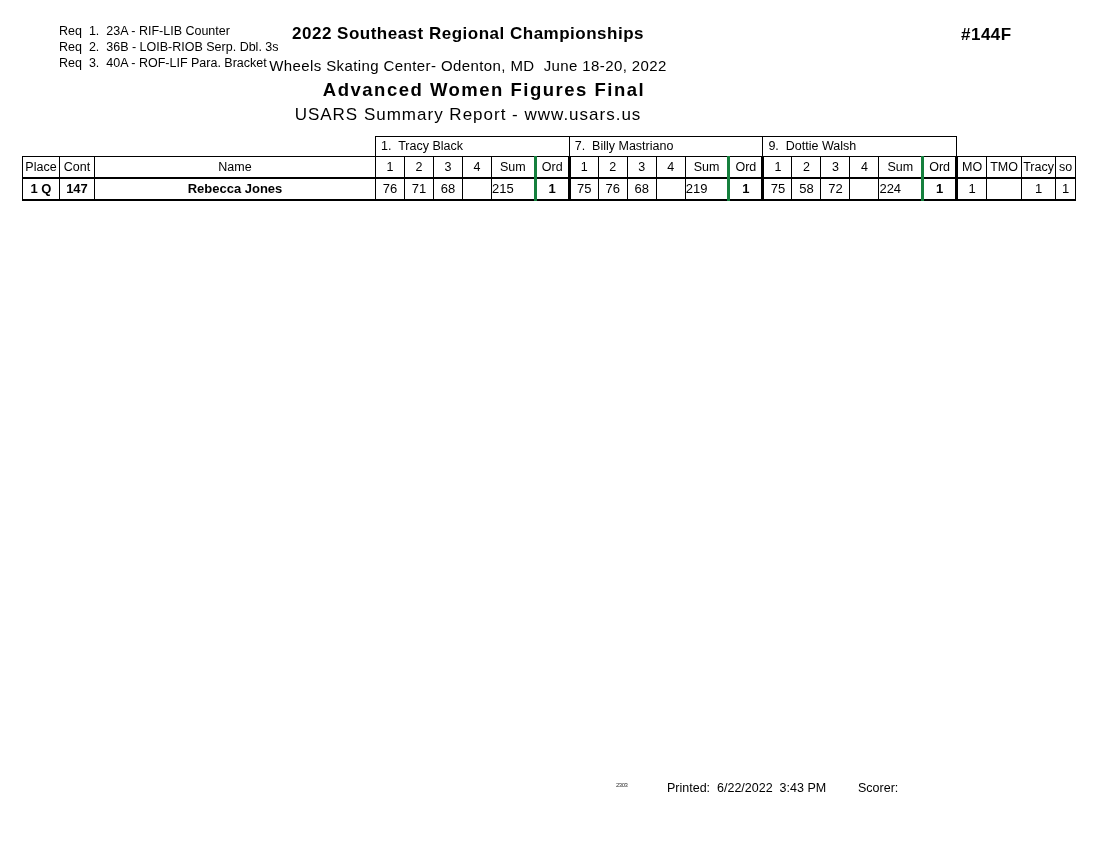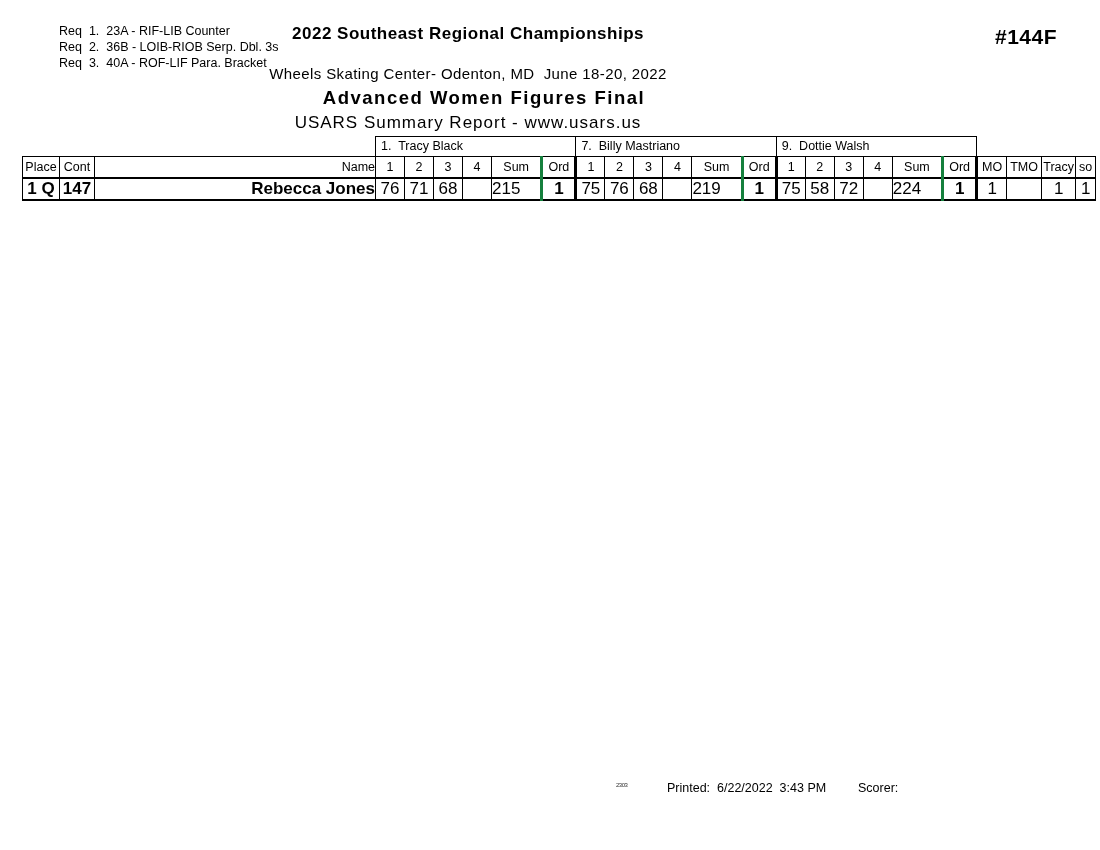--- a/index.html
+++ b/index.html
@@ -10,42 +10,42 @@
     color: #000; overflow: hidden;
   }
   .pre { white-space: pre; }
 
   
   .req-list { position: absolute; left: 25px; top: 24px; font-size: 12.5px; line-height: 15.8px; margin-left: 34px; }
 
   
   .title-block { position: absolute; left: 0; top: 0; width: 936px; text-align: center; }
   .title-main  { margin-top: 24px; font-size: 17px;  font-weight: bold; letter-spacing: 0.5px; }
-  .title-venue { margin-top: 21px;  font-size: 15px;  letter-spacing: 0.4px; }
+  .title-venue { margin-top: 13px;  font-size: 15px;  letter-spacing: 0.4px; }
   .title-event { margin-top: 5px;  font-size: 18.5px; font-weight: bold; letter-spacing: 1.5px; padding-left: 32px; }
   .title-report{ margin-top: 4px;  font-size: 17px;  letter-spacing: 1px; }
 
   
-  .event-number { position: absolute; left: 995px; top: 25px; font-size: 21px; font-weight: bold; letter-spacing: 0.5px; }
+  .event-number { position: absolute; left: 961px; top: 25px; font-size: 17px; font-weight: bold; letter-spacing: 0.5px; }
 
   
   .tbl-wrap { position: absolute; left: 22px; top: 136px; }
   table { border-collapse: collapse; table-layout: fixed; }
   td {
     border: 1px solid #000; height: 20px; line-height: 20px;
     padding: 0; text-align: center; font-size: 12.5px;
     white-space: nowrap; overflow: hidden;
   }
   tr.judges-row td { height: 19px; line-height: 19px; }
   td.spacer { border: none; }
   td.judge { text-align: left; padding-left: 5px; white-space: pre; }
-  td.left { text-align: right; }
+  td.left { text-align: center; }
   td.sumv { text-align: right; padding-right: 20px; }
   td.ord { border-left: 3px solid #15803d; border-right: 3px solid #000; }
-  tr.data-row td { border-top: 2px solid #000; border-bottom: 2px solid #000; font-size: 17px; }
+  tr.data-row td { border-top: 2px solid #000; border-bottom: 2px solid #000; font-size: 13px; }
   .b { font-weight: bold; }
 
   
   .foot-version { position: absolute; left: 616px; top: 782px; font-size: 6px; letter-spacing: -0.5px; color: #333; }
   .foot-printed { position: absolute; left: 667px; top: 781px; font-size: 12.5px; }
   .foot-scorer  { position: absolute; left: 858px; top: 781px; font-size: 12.5px; }
 </style>
 </head>
 <body>
 

